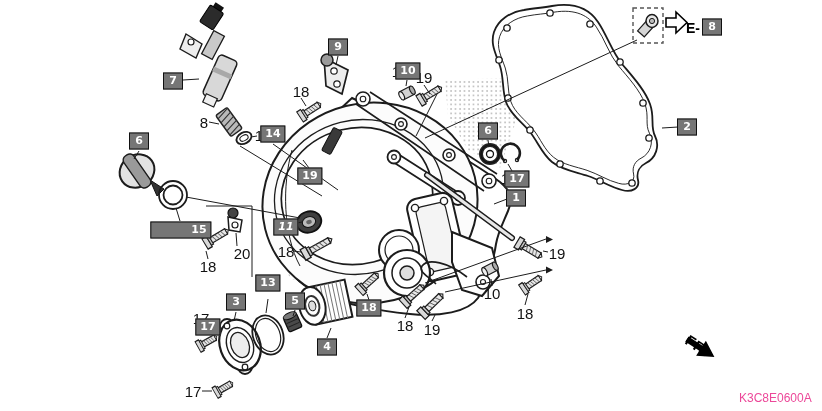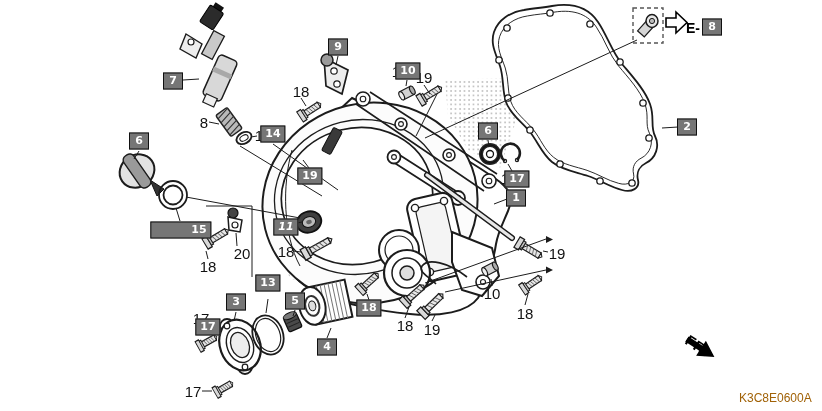--- a/index.html
+++ b/index.html
@@ -14,21 +14,21 @@
                font:bold 11px "DejaVu Sans",sans-serif;min-width:10px;text-align:center;
                padding:1px 4px 2px 4px;line-height:12px;z-index:3;}
   .e-ref{position:absolute;left:686px;top:27px;transform:translateY(-50%);
          display:flex;align-items:center;gap:2px;z-index:4;}
   .e-ref .prefix{font:bold 14px "Liberation Sans",sans-serif;color:#000;}
   .e-ref .callout-box{position:static;transform:none;}
   .fr-indicator{position:absolute;left:687px;top:330px;transform:rotate(33deg);
                 transform-origin:left center;display:flex;align-items:center;gap:1px;z-index:4;}
   .fr-indicator .fr-text{font:bold 15px "Liberation Sans",sans-serif;color:#000;letter-spacing:0.5px;}
   .diagram-code{position:absolute;left:739px;top:391px;font:400 12px "Liberation Sans",sans-serif;
-                color:#a16207;z-index:4;}
+                color:#ec4899;z-index:4;}
 </style>
 </head>
 <body>
 
 <div class="stage">
 
   <svg width="822" height="411" viewBox="0 0 822 411">
     <defs>
       <pattern id="dots" width="4.5" height="4.5" patternUnits="userSpaceOnUse">
         <circle cx="1" cy="1" r="0.75" fill="#8f8f8f"></circle>

